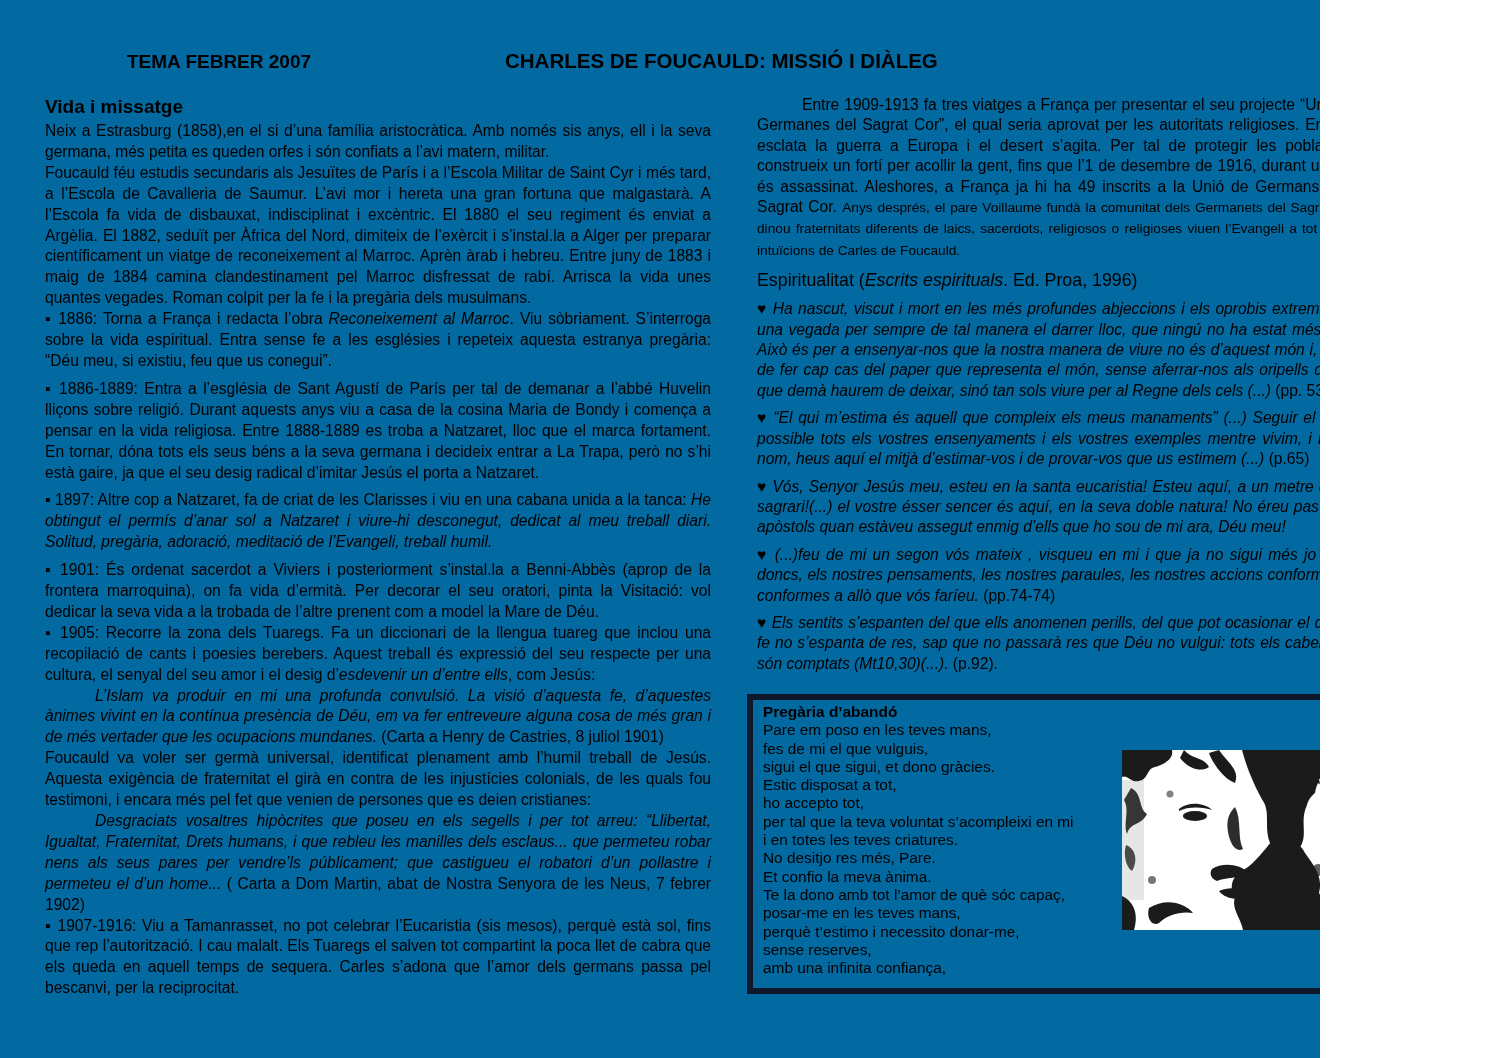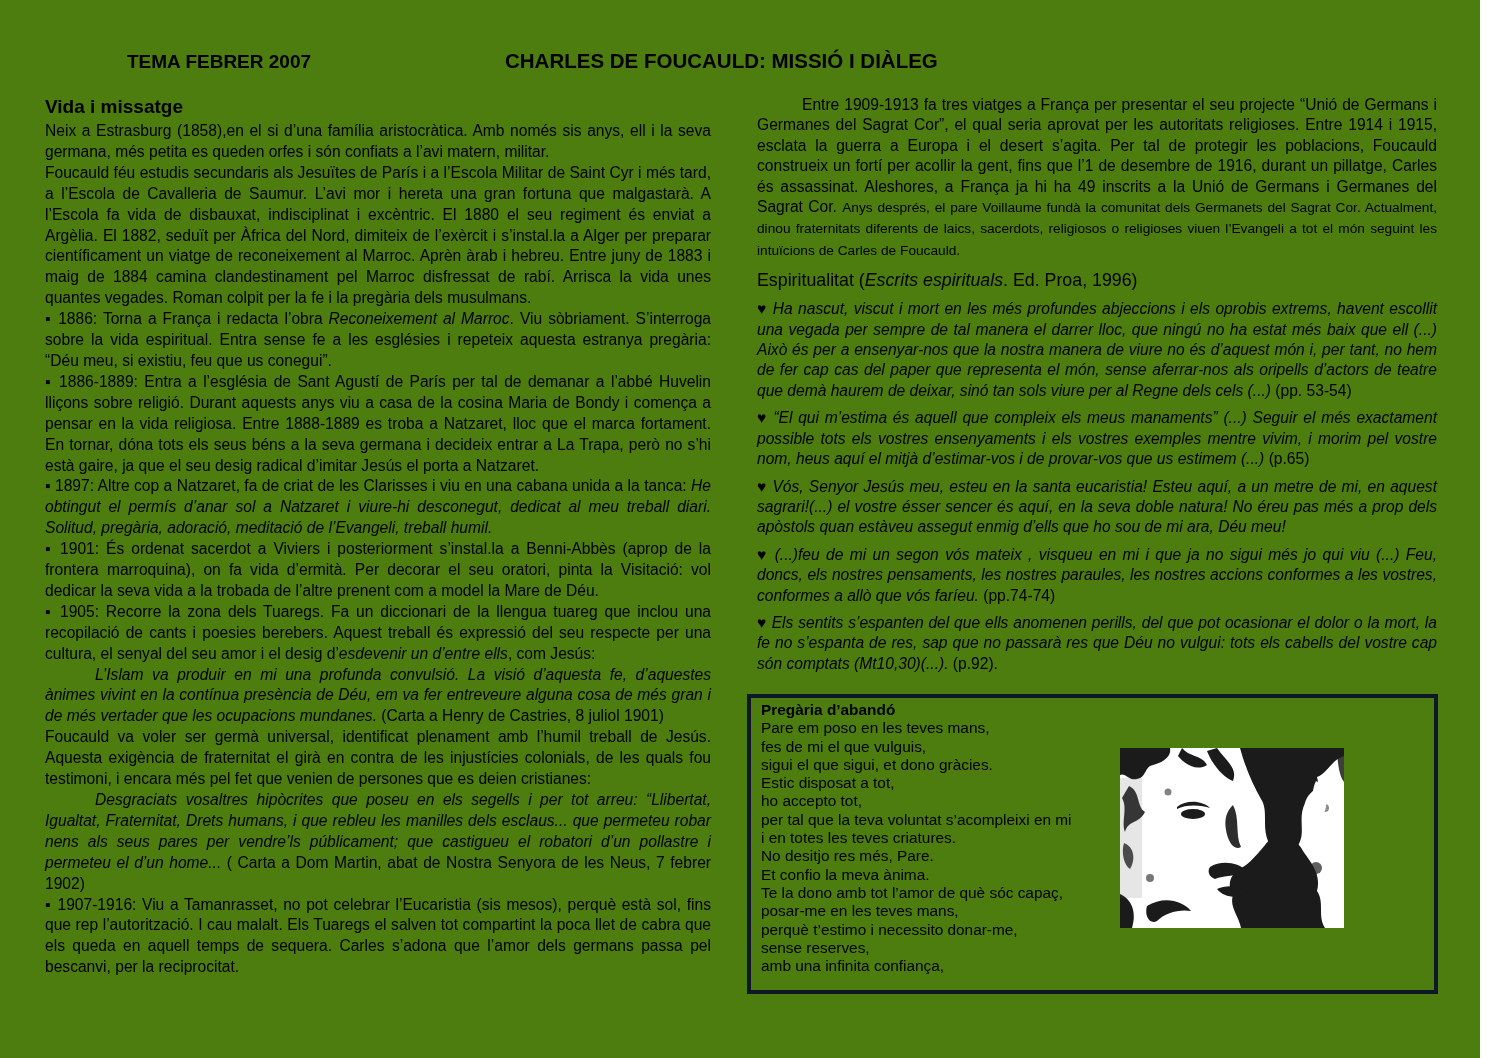--- a/index.html
+++ b/index.html
@@ -1,45 +1,45 @@
 <!DOCTYPE html>
 <html lang="ca"><head>
 <meta charset="utf-8">
 <style>
   * { margin:0; padding:0; box-sizing:border-box; }
   html,body { background:#ffffff; }
   .page {
-    position:relative; width:1480px; height:1058px; background:#4d7c0f;
+    position:relative; width:1320px; height:1058px; background:#0369a1;
     font-family:"Liberation Sans", sans-serif; color:#000; overflow:hidden;
     -webkit-font-smoothing:antialiased;
   }
   .tema { position:absolute; left:127px; top:51px; font-size:19px; font-weight:700; }
   .main-title { position:absolute; left:505px; top:49px; font-size:20.5px; font-weight:700; }
 
   .col { position:absolute; top:95px; text-align:justify; }
   .col-left  { left:45px;  width:666px; font-size:15.6px; line-height:20.9px; }
   .col-right { left:757px; width:680px; font-size:15.6px; line-height:20.4px; }
 
   .col-left h2 { font-size:19px; line-height:24px; text-align:left; margin-bottom:2px; }
   p { margin:0; }
-  .gap   { margin-top:0; }
+  .gap   { margin-top:7px; }
   .q-gap { margin-top:7px; }
   .ind   { text-indent:50px; }
   .rind  { text-indent:45px; }
 
   .b  { font-weight:400; }
   .i  { font-style:italic; }
   .bi { font-weight:400; font-style:italic; }
   .sm { font-size:13.7px; }
 
   .r-heading { font-size:17.8px; margin-top:8px; margin-bottom:8px; text-align:left; line-height:22px; }
 
   .prayer-box {
     position:absolute; left:747px; top:694px; width:691px; height:300px;
-    border:4px solid #0f172a; padding:3px 10px; text-align:left;
+    border:6px solid #0f172a; padding:3px 10px; text-align:left;
     font-size:15.4px; line-height:18.3px;
   }
   .prayer-title { font-weight:700; }
   .photo { position:absolute; left:369px; top:50px; width:224px; height:180px; }
 </style>
 </head>
 <body>
 
 <div class="page">
 

